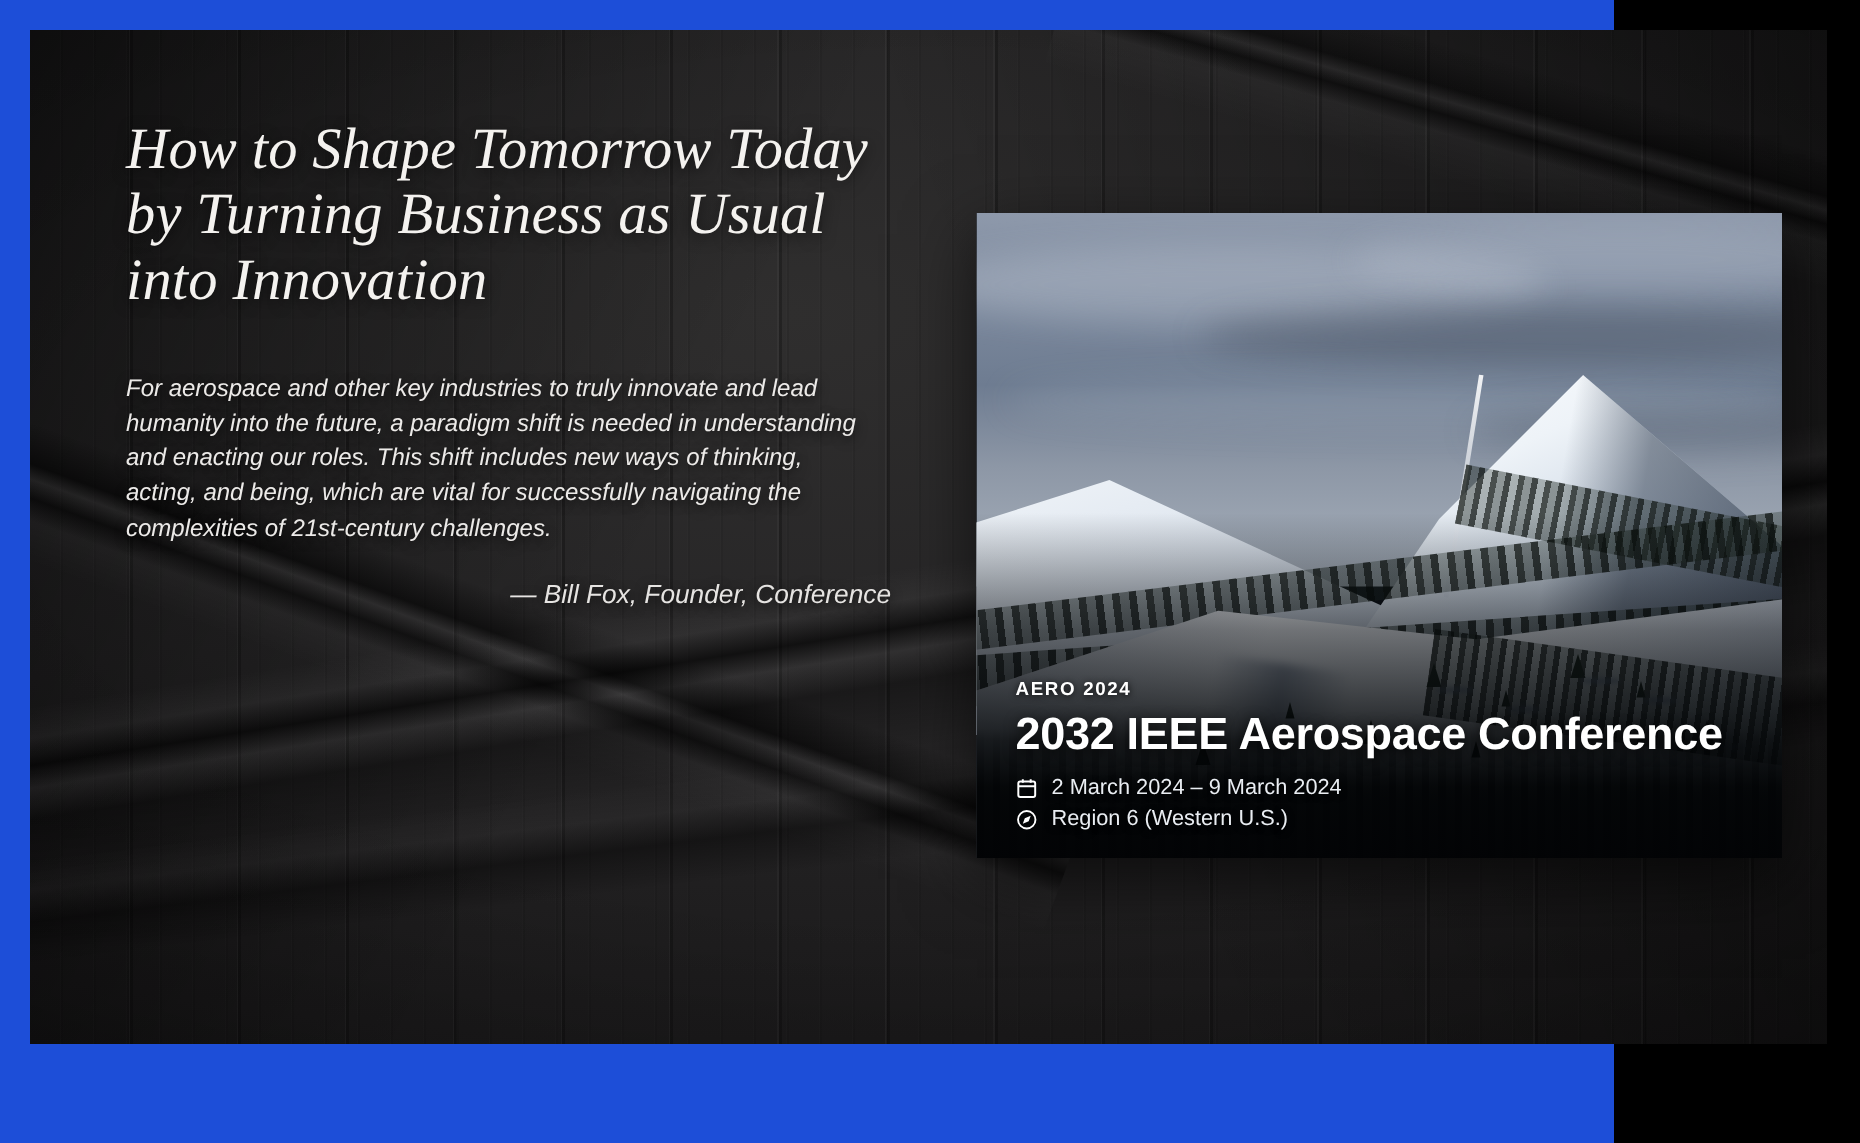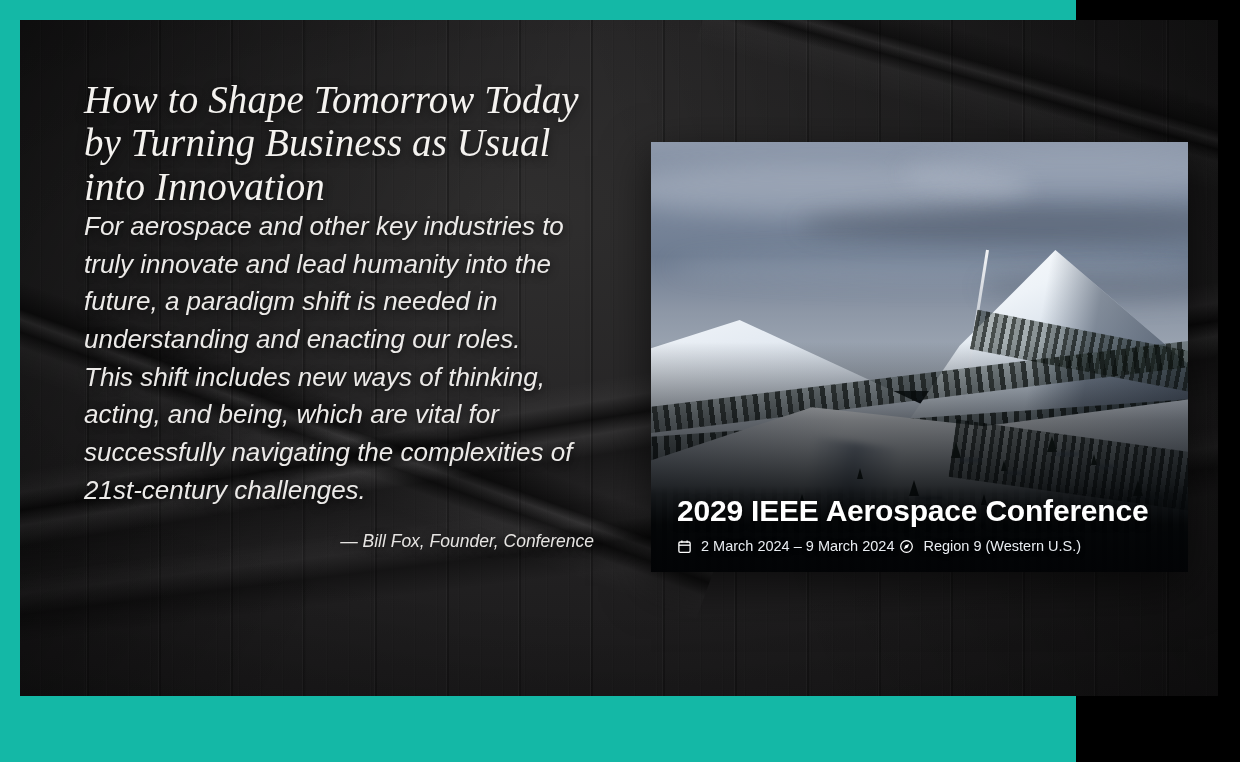--- a/index.html
+++ b/index.html
@@ -7,21 +7,21 @@
     width:1240px; height:762px;
     background:#000;
     overflow:hidden;
     font-family:"Liberation Sans", sans-serif;
   }
 
   
   .viewport {
     position:relative;
     width:1076px; height:762px;
-    background:#14b8a6;
+    background:#1d4ed8;
   }
 
   
   .slide {
     position:absolute;
     left:20px; top:20px;
     width:1198px; height:676px;
     overflow:hidden;
     background:#222122;
   }
@@ -113,24 +113,25 @@
     font-style:italic;
     font-weight:400;
     font-size:39px;
     line-height:1.11;
     color:#f4f2ef;
     letter-spacing:.1px;
     max-width:520px;
     text-shadow:0 2px 10px rgba(0,0,0,.65);
   }
   .slide-body {
+    margin-top:40px;
     font-family:"Liberation Sans", sans-serif;
     font-style:italic;
     font-weight:400;
-    font-size:26px;
+    font-size:16px;
     line-height:1.45;
     color:#eceae8;
     max-width:492px;
     text-shadow:0 2px 8px rgba(0,0,0,.7);
   }
   .slide-attrib {
     margin-top:22px;
     width:510px;
     text-align:right;
     font-family:"Liberation Sans", sans-serif;
@@ -266,21 +267,21 @@
   }
   .card-heading {
     font-size:30px;
     font-weight:700;
     color:#ffffff;
     letter-spacing:-.2px;
     line-height:1.1;
     margin-bottom:11px;
     text-shadow:0 2px 9px rgba(0,0,0,.9);
   }
-  .card-meta { display:flex; flex-direction:row; gap:5px; }
+  .card-meta { display:flex; flex-direction:column; gap:5px; }
   .meta-row {
     display:flex; align-items:center; gap:9px;
     font-size:14.5px;
     color:#e9edf2;
     text-shadow:0 1px 5px rgba(0,0,0,.9);
   }
   .meta-icon {
     width:15px; height:15px; flex:0 0 15px;
     display:flex; align-items:center; justify-content:center;
   }
@@ -345,21 +346,22 @@
         <div class="tree" style="left:482px; top:338px;"></div>
         <div class="tree-shadow" style="left:488px; top:354px; width:28px;"></div>
         <div class="tree sm" style="left:330px; top:352px;"></div>
         <div class="tree" style="left:146px; top:352px;"></div>
 
         <div class="fg-forest"></div>
         <div class="card-scrim"></div>
       </div>
 
       <div class="card-text">
-        <div class="card-heading">2029 IEEE Aerospace Conference</div>
+        <div class="card-eyebrow">AERO 2024</div>
+        <div class="card-heading">2032 IEEE Aerospace Conference</div>
 
         <div class="card-meta">
 
           <div class="meta-row">
             <span class="meta-icon">
               <svg width="15" height="15" viewBox="0 0 16 16" fill="none" stroke="#ffffff" stroke-width="1.4">
                 <rect x="2" y="3.2" width="12" height="11" rx="1.4"></rect>
                 <line x1="2" y1="6.6" x2="14" y2="6.6"></line>
                 <line x1="5.2" y1="1.6" x2="5.2" y2="4"></line>
                 <line x1="10.8" y1="1.6" x2="10.8" y2="4"></line>
@@ -369,21 +371,21 @@
           </div>
 
 
           <div class="meta-row">
             <span class="meta-icon">
               <svg width="15" height="15" viewBox="0 0 16 16" fill="none" stroke="#ffffff" stroke-width="1.35">
                 <circle cx="8" cy="8" r="6.2"></circle>
                 <path d="M10.8 5.2 L6.6 7 L5.2 10.8 L9.4 9 Z" fill="#ffffff" stroke="none"></path>
               </svg>
             </span>
-            <span>Region 9 (Western U.S.)</span>
+            <span>Region 6 (Western U.S.)</span>
           </div>
 
         </div>
       </div>
     </div>
 
   </div>
 </div>
 
 </body></html>

